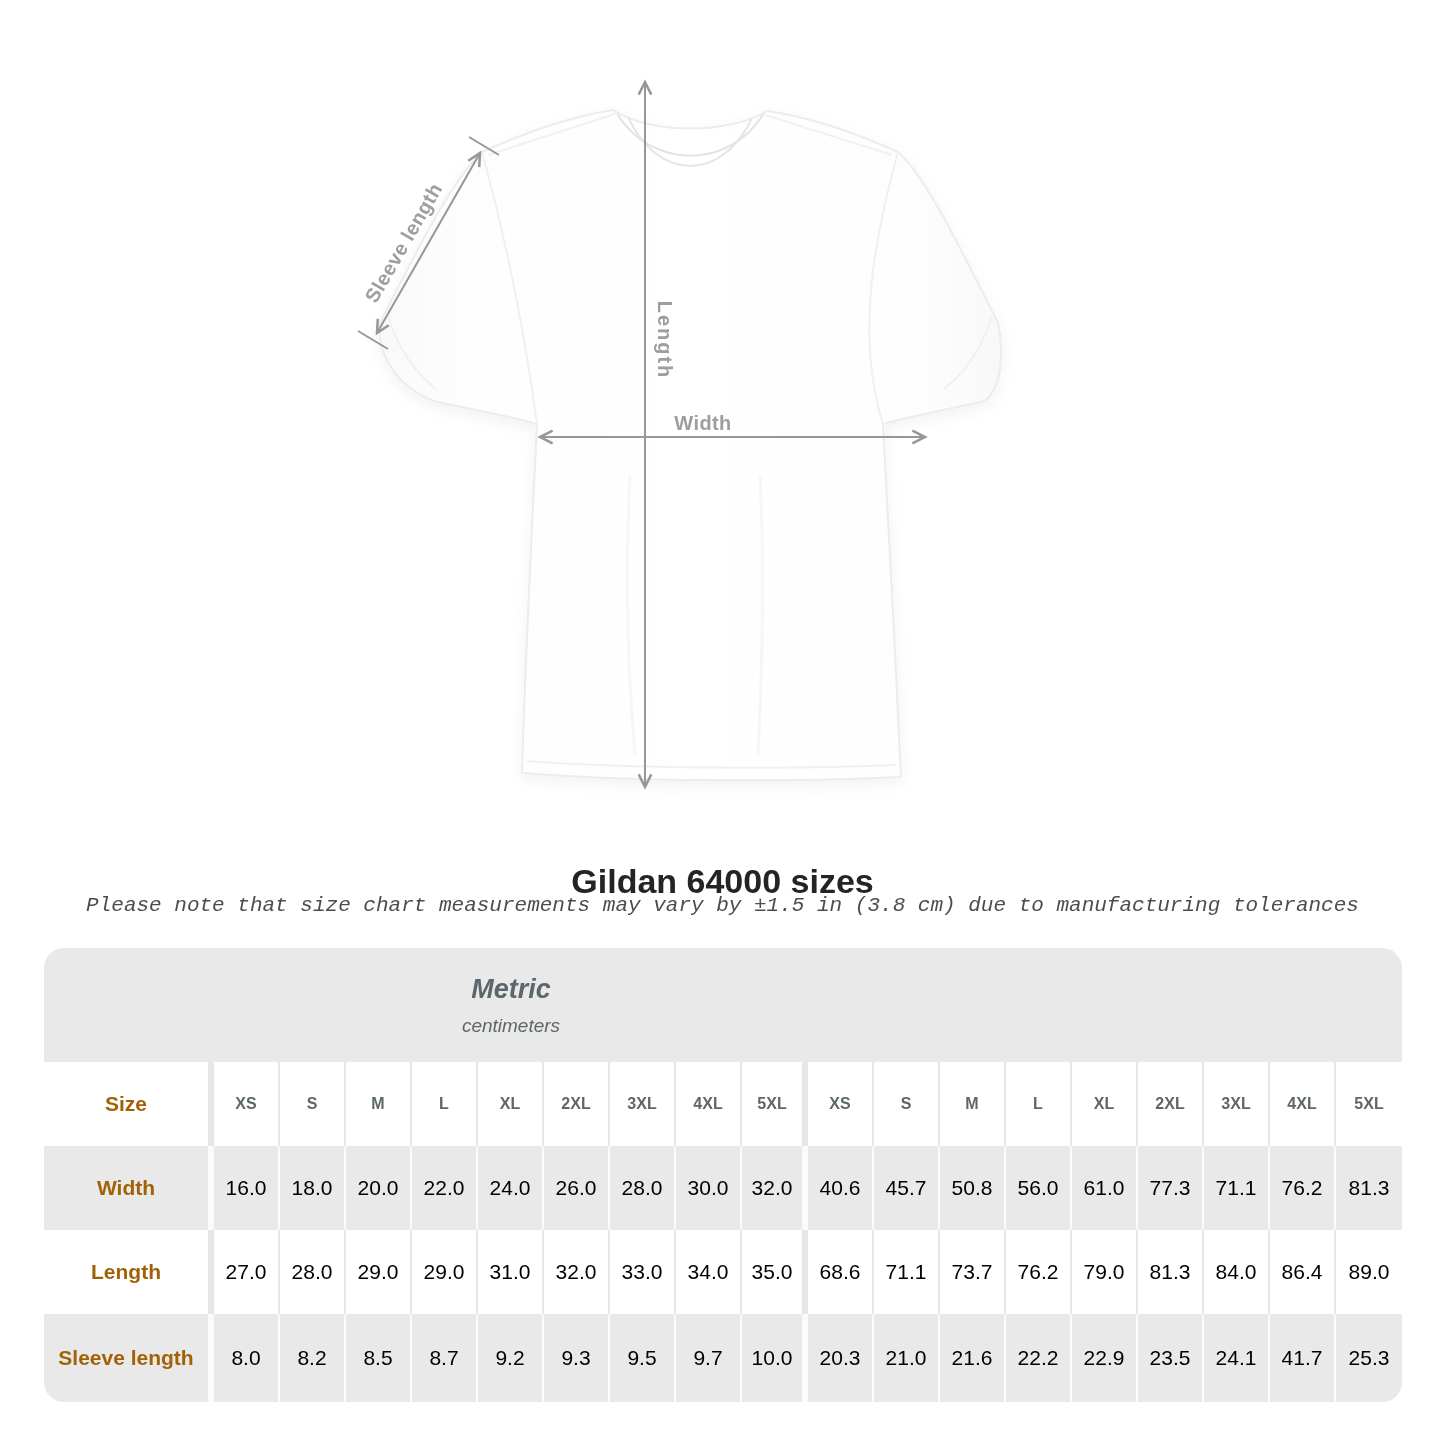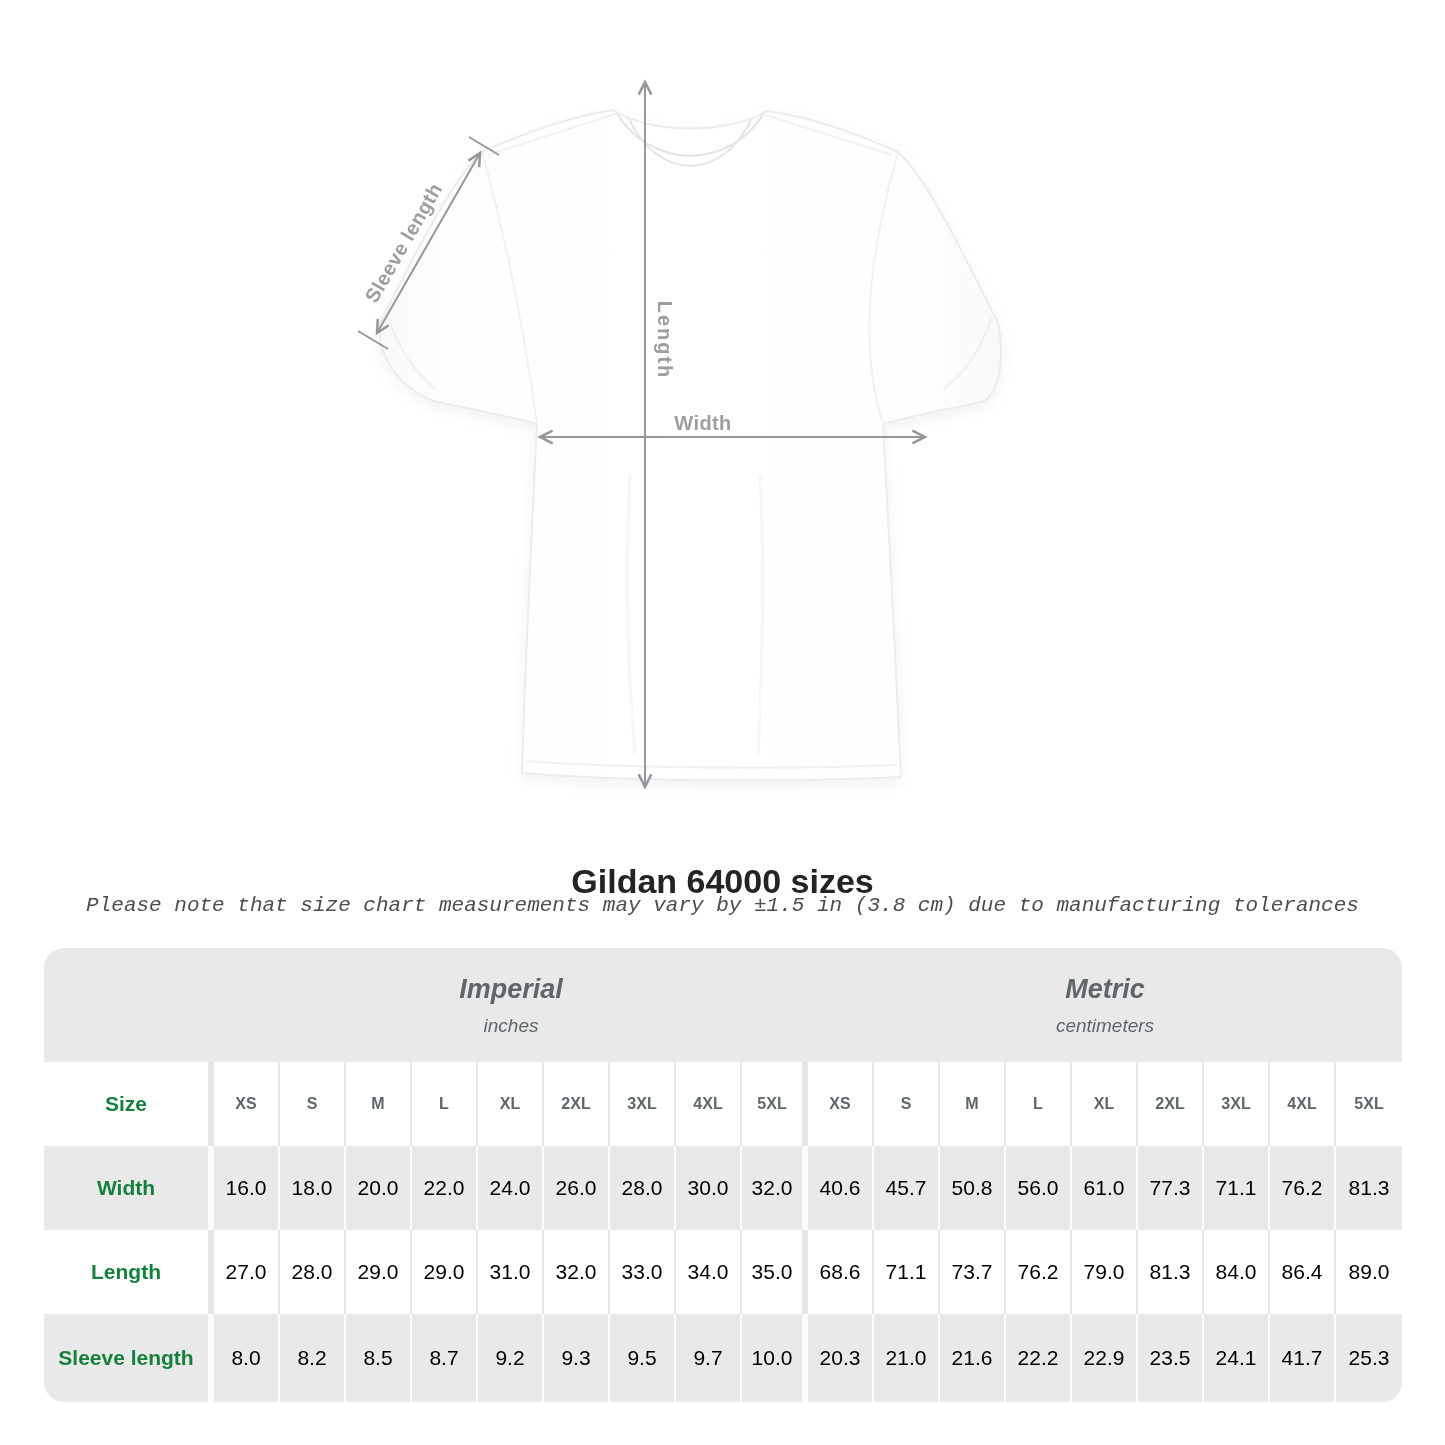--- a/index.html
+++ b/index.html
@@ -35,21 +35,21 @@
   .r-white{--sep:#e6e6e6;background:#ffffff;}
   .r-gray{--sep:#fbfbfb;background:#e9e9e9;}
   .r-sizes{height:84px;}
   .r-data{height:84px;}
   .r-last{height:88px;}
   .cell{display:flex;align-items:center;justify-content:center;
         border-right:2px solid var(--sep);}
   .cell.thick{border-right-width:6px;}
   .row .cell:last-child{border-right:0;}
   .head{font-weight:bold;font-size:16px;color:#5d676b;}
-  .lblc{font-weight:bold;font-size:21px;color:#15803d;}
+  .lblc{font-weight:bold;font-size:21px;color:#a16207;}
   .val{font-size:21px;color:#000000;}
 </style>
 </head>
 <body>
 
 <div class="diagram">
   <svg width="720" height="765" viewBox="0 0 720 765">
     <defs>
       <linearGradient id="shirtfill" x1="0" y1="0" x2="1" y2="0">
         <stop offset="0" stop-color="#f9f9f9"></stop>
@@ -112,24 +112,20 @@
 </div>
 
 <div class="title">Gildan 64000 sizes</div>
 <div class="subtitle">Please note that size chart measurements may vary by ±1.5 in (3.8 cm) due to manufacturing tolerances</div>
 
 <div class="size-table">
 
   <div class="band">
     <div class="band-spacer"></div>
     <div class="band-group">
-      <div class="g-title">Imperial</div>
-      <div class="g-unit">inches</div>
-    </div>
-    <div class="band-group">
       <div class="g-title">Metric</div>
       <div class="g-unit">centimeters</div>
     </div>
   </div>
 
   <div class="row r-white r-sizes">
     <div class="cell lblc thick">Size</div>
     <div class="cell head">XS</div>
     <div class="cell head">S</div>
     <div class="cell head">M</div>

